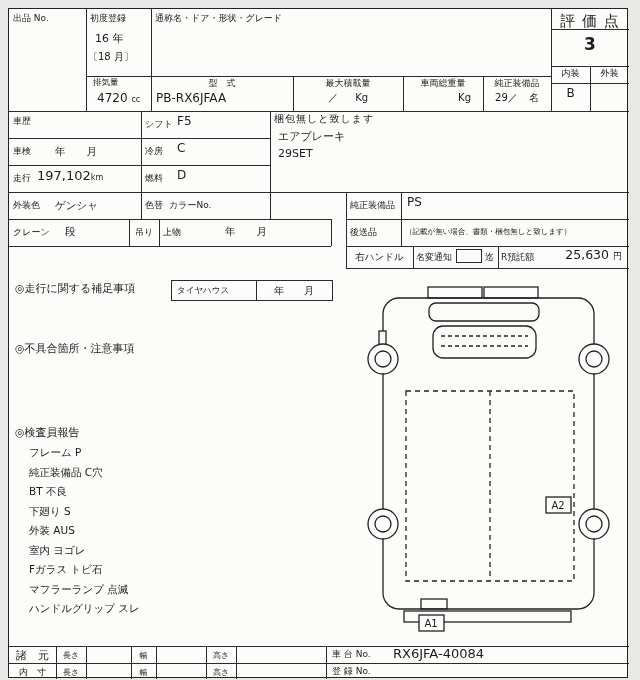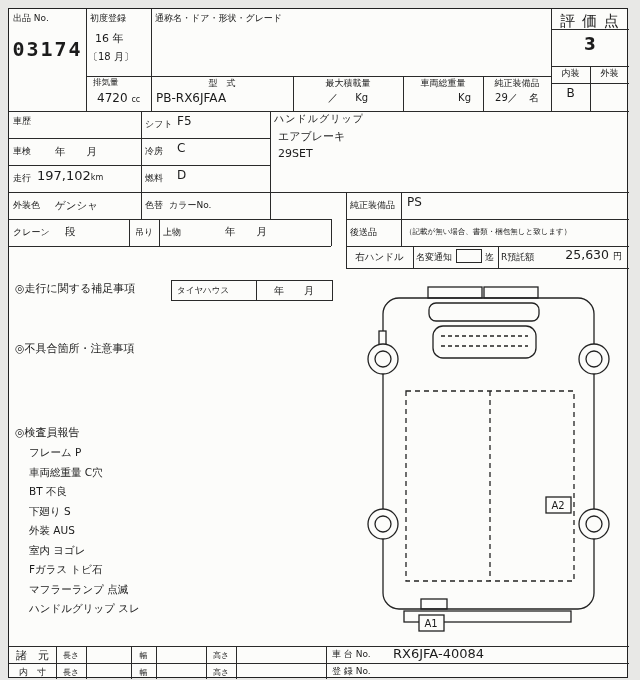--- a/index.html
+++ b/index.html
@@ -63,21 +63,20 @@
     <i class="vl" style="left:47px;top:637px;height:33px"></i>
     <i class="vl" style="left:77px;top:637px;height:33px"></i>
     <i class="vl" style="left:122px;top:637px;height:33px"></i>
     <i class="vl" style="left:147px;top:637px;height:33px"></i>
     <i class="vl" style="left:197px;top:637px;height:33px"></i>
     <i class="vl" style="left:227px;top:637px;height:33px"></i>
     <i class="vl" style="left:317px;top:637px;height:33px"></i>
   </div>
 
   <div class="t" style="left:4px;top:4px;font-size:9px">出品 No.</div>
-  <div class="t c num" style="left:0;top:29px;width:77px;font-size:20px;letter-spacing:2px">03174</div>
   <div class="t" style="left:81px;top:4px;font-size:9px">初度登録</div>
   <div class="t" style="left:86px;top:24px;font-size:11px">16 年</div>
   <div class="t" style="left:79px;top:42px;font-size:10px">〔18 月〕</div>
   <div class="t" style="left:146px;top:4px;font-size:9px">通称名・ドア・形状・グレード</div>
   <div class="t c" style="left:542px;top:4px;width:78px;font-size:15px;letter-spacing:1px">評 価 点</div>
   <div class="t c" style="left:542px;top:26px;width:78px;font-size:17px;font-weight:600">3</div>
   <div class="t c" style="left:542px;top:59px;width:39px;font-size:9px">内装</div>
   <div class="t c" style="left:581px;top:59px;width:39px;font-size:9px">外装</div>
   <div class="t c" style="left:542px;top:78px;width:39px;font-size:12px">B</div>
 
@@ -117,21 +116,21 @@
   <div class="t" style="left:4px;top:191px;font-size:9px">外装色</div>
   <div class="t" style="left:46px;top:190px;font-size:10.5px">ゲンシャ</div>
   <div class="t" style="left:136px;top:191px;font-size:9px">色替</div>
   <div class="t" style="left:160px;top:191px;font-size:9px">カラーNo.</div>
   <div class="t" style="left:4px;top:218px;font-size:9px">クレーン</div>
   <div class="t" style="left:56px;top:216px;font-size:10.5px">段</div>
   <div class="t c" style="left:120px;top:218px;width:30px;font-size:9px">吊り</div>
   <div class="t" style="left:154px;top:218px;font-size:9px">上物</div>
   <div class="t" style="left:216px;top:216px;font-size:10.5px">年　　月</div>
 
-  <div class="t" style="left:265px;top:104px;font-size:10px;letter-spacing:1px">ハンドルグリップ</div>
+  <div class="t" style="left:265px;top:104px;font-size:10px;letter-spacing:1px">梱包無しと致します</div>
   <div class="t" style="left:269px;top:122px;font-size:11px">エアブレーキ</div>
   <div class="t" style="left:269px;top:139px;font-size:11px">29SET</div>
   <div class="t" style="left:341px;top:191px;font-size:9px">純正装備品</div>
   <div class="t" style="left:398px;top:187px;font-size:12px">PS</div>
   <div class="t" style="left:341px;top:218px;font-size:9px">後送品</div>
   <div class="t" style="left:396px;top:219px;font-size:7.5px">（記載が無い場合、書類・梱包無しと致します）</div>
 
   <div class="t c" style="left:337px;top:243px;width:67px;font-size:9.5px">右ハンドル</div>
   <div class="t" style="left:407px;top:243px;font-size:9px">名変通知</div>
   <div class="box" style="left:447px;top:240px;width:26px;height:14px"></div>
@@ -142,21 +141,21 @@
 
   <div class="t" style="left:6px;top:274px;font-size:11px">◎走行に関する補足事項</div>
   <div class="box" style="left:162px;top:271px;width:162px;height:21px">
     <span class="t" style="left:5px;top:5px;font-size:8.5px">タイヤハウス</span>
     <i class="vl" style="left:84px;top:0;height:19px"></i>
     <span class="t c" style="left:84px;top:4px;width:76px;font-size:10px">年　　月</span>
   </div>
   <div class="t" style="left:6px;top:334px;font-size:11px">◎不具合箇所・注意事項</div>
   <div class="t" style="left:6px;top:418px;font-size:11px">◎検査員報告</div>
   <div class="t" style="left:20px;top:437px;font-size:10.5px">フレーム P</div>
-  <div class="t" style="left:20px;top:457px;font-size:10.5px">車両総重量 C穴</div>
+  <div class="t" style="left:20px;top:457px;font-size:10.5px">純正装備品 C穴</div>
   <div class="t" style="left:20px;top:476px;font-size:10.5px">BT 不良</div>
   <div class="t" style="left:20px;top:496px;font-size:10.5px">下廻り S</div>
   <div class="t" style="left:20px;top:515px;font-size:10.5px">外装 AUS</div>
   <div class="t" style="left:20px;top:535px;font-size:10.5px">室内 ヨゴレ</div>
   <div class="t" style="left:20px;top:554px;font-size:10.5px">Fガラス トビ石</div>
   <div class="t" style="left:20px;top:574px;font-size:10.5px">マフラーランプ 点滅</div>
   <div class="t" style="left:20px;top:593px;font-size:10.5px">ハンドルグリップ スレ</div>
 
   <svg style="position:absolute;left:340px;top:266px" width="276" height="366" viewBox="0 0 276 366">
     <g fill="none" stroke="#222" stroke-width="1.3">

